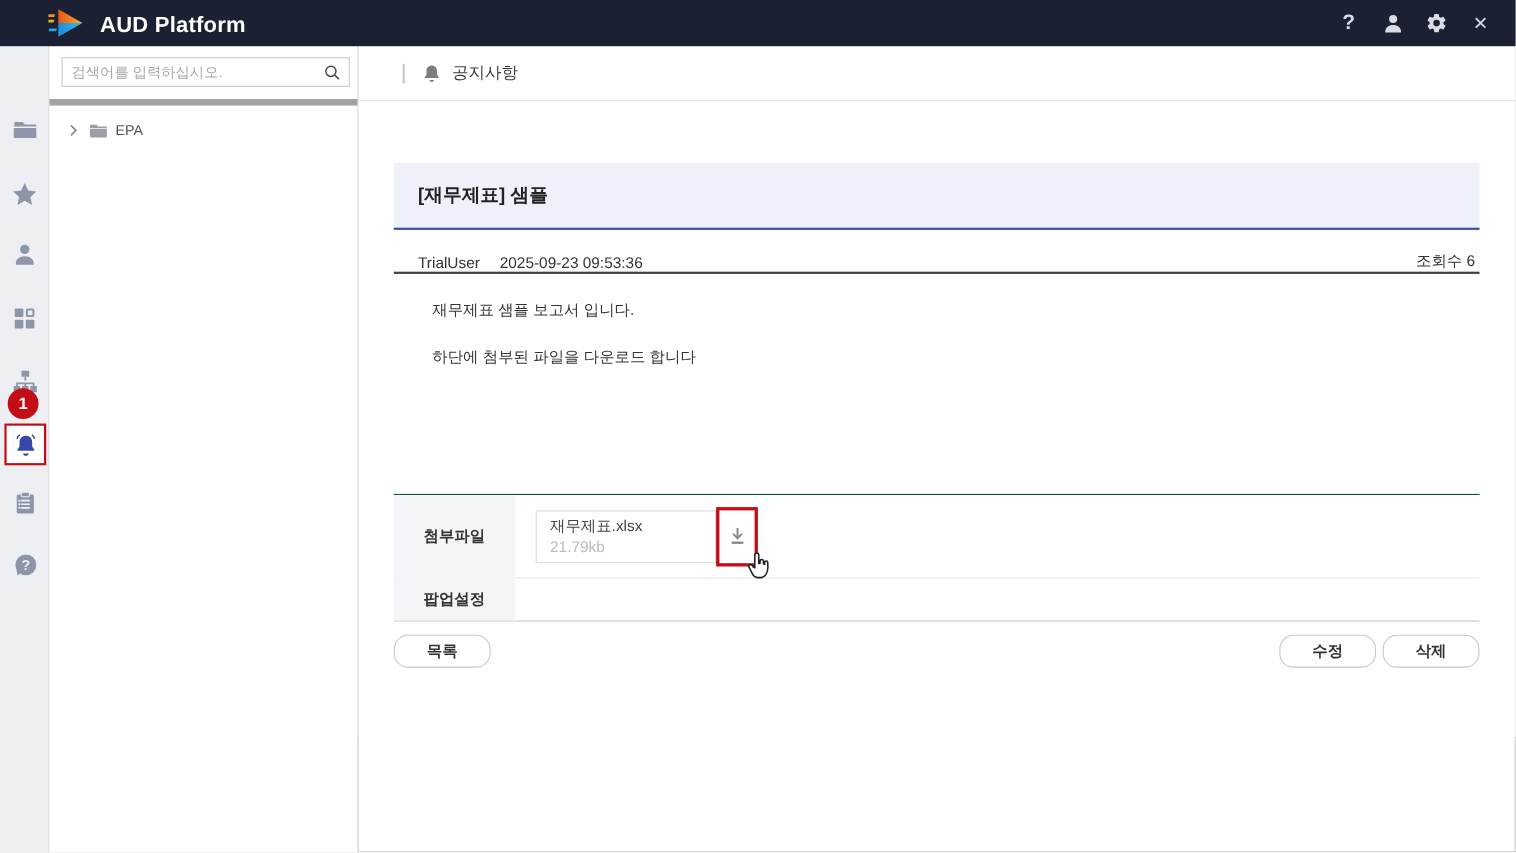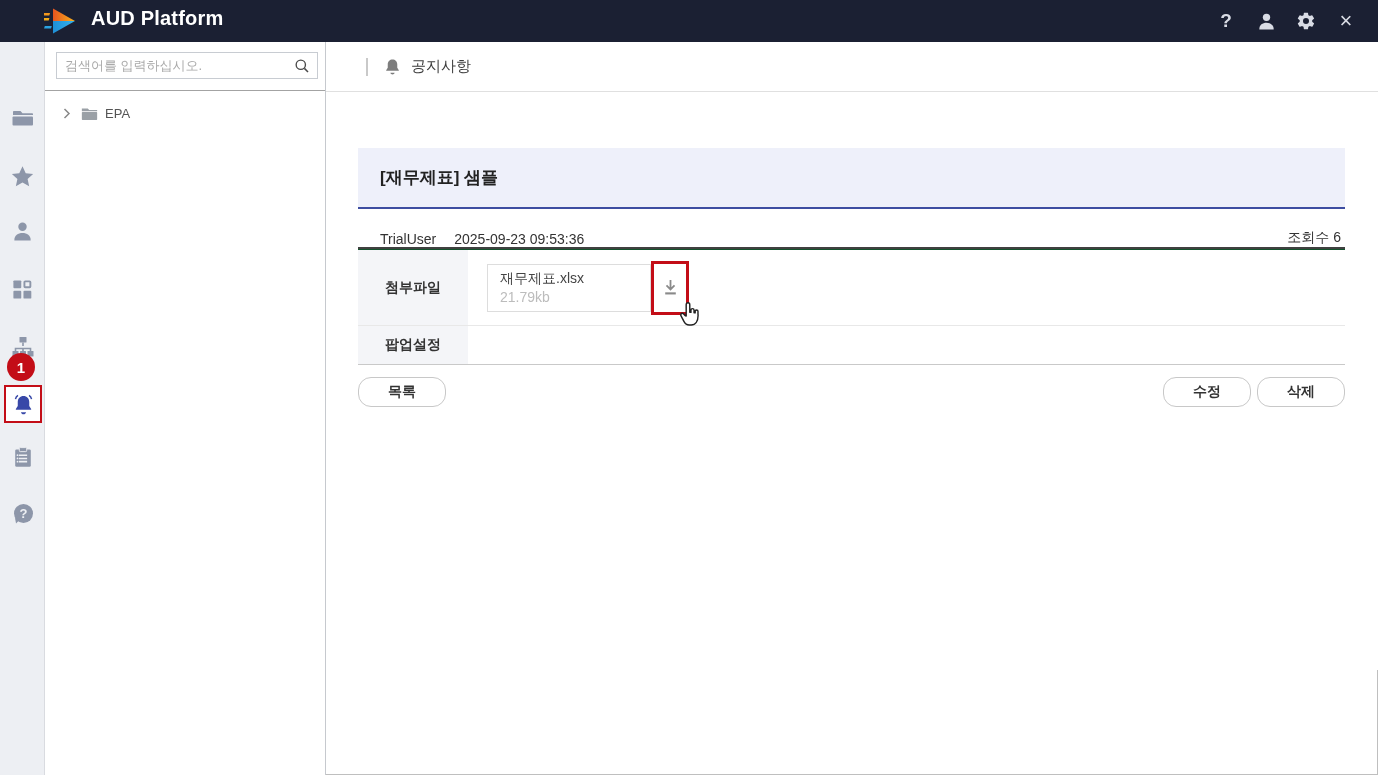--- a/index.html
+++ b/index.html
@@ -2,21 +2,21 @@
 <html><head>
 <meta charset="utf-8">
 <style>
   html,body{margin:0;padding:0;}
   .screen{position:relative;width:1378px;height:775px;background:#fff;
     font-family:"Liberation Sans",sans-serif;overflow:hidden;
     box-shadow:inset 0 0 0 1px #bfbfbf;}
   
   .topbar{position:absolute;left:0;top:0;width:100%;height:42px;background:#1b2033;
     display:flex;align-items:center;z-index:10;}
-  .logo{display:flex;align-items:flex-start;margin-left:44px;gap:11px;}
+  .logo{display:flex;align-items:flex-end;margin-left:44px;gap:11px;}
   .logo-text{color:#fff;font-size:20px;font-weight:bold;letter-spacing:.2px;}
   .topbar-actions{margin-left:auto;display:flex;align-items:center;margin-right:12px;}
   .topbar-btn{width:40px;height:42px;display:flex;align-items:center;justify-content:center;
     color:#d9dce5;cursor:pointer;}
   .q-glyph{font-size:19px;font-weight:bold;}
   .x-glyph{font-size:22px;font-weight:normal;}
   
   .side-nav{position:absolute;left:0;top:42px;width:45px;height:733px;background:#edeff3;
     border-right:1px solid #d9dbe0;box-sizing:border-box;}
   .nav-item{position:absolute;left:0;width:45px;display:flex;justify-content:center;color:#8d96a9;}
@@ -27,21 +27,21 @@
     justify-content:center;z-index:3;}
   
   .tree-panel{position:absolute;left:45px;top:42px;width:281px;height:733px;background:#fff;
     border-right:1px solid #c6c9ce;box-sizing:border-box;}
   .search-wrap{position:absolute;left:11px;top:10px;width:262px;height:27px;border:1px solid #c8ccd2;
     box-sizing:border-box;display:flex;align-items:center;background:#fff;}
   .search-wrap input{border:none;outline:none;flex:1;padding:0 8px;font-size:13px;color:#333;
     font-family:inherit;background:transparent;min-width:0;}
   .search-wrap input::placeholder{color:#a9a9a9;}
   .search-ic{flex:0 0 auto;margin-right:7px;display:flex;}
-  .tree-body{position:absolute;left:0;top:48px;width:100%;border-top:1px solid #a3a3a3;padding-top:6px;}
+  .tree-body{position:absolute;left:0;top:48px;width:100%;border-top:6px solid #a3a3a3;padding-top:6px;}
   .tree-node{display:flex;align-items:center;height:32px;padding-left:18px;font-size:13px;color:#555;cursor:pointer;}
   .tree-chevron{display:flex;margin-right:10px;}
   .tree-folder{display:flex;margin-right:7px;color:#9aa0a6;}
   
   .main{position:absolute;left:326px;top:42px;width:1052px;height:628px;background:#fff;}
   .page-header{position:absolute;left:0;top:0;width:100%;height:50px;border-bottom:1px solid #e0e0e0;
     box-sizing:border-box;display:flex;align-items:center;}
   .ph-bar{width:2px;height:18px;background:#c9c9c9;margin-left:40px;}
   .ph-bell{margin-left:15px;display:flex;color:#7d7d7d;}
   .ph-title{margin-left:9px;font-size:15px;font-weight:500;color:#3c3c3c;}
@@ -225,20 +225,24 @@
 
     <div class="notice">
       <div class="n-titlebar">
         <span>[재무제표] 샘플</span>
       </div>
       <div class="n-info">
         <span class="n-author">TrialUser</span>
         <span class="n-date">2025-09-23 09:53:36</span>
         <span class="n-views">조회수 6</span>
       </div>
+      <div class="n-body">
+        <p>재무제표 샘플 보고서 입니다.</p>
+        <p>하단에 첨부된 파일을 다운로드 합니다</p>
+      </div>
 
       <div class="n-table">
         <div class="n-row attach">
           <div class="n-label">첨부파일</div>
           <div class="n-value">
             <div class="file-box">
               <span class="file-name">재무제표.xlsx</span>
               <span class="file-size">21.79kb</span>
             </div>
             <div class="dl-btn">

